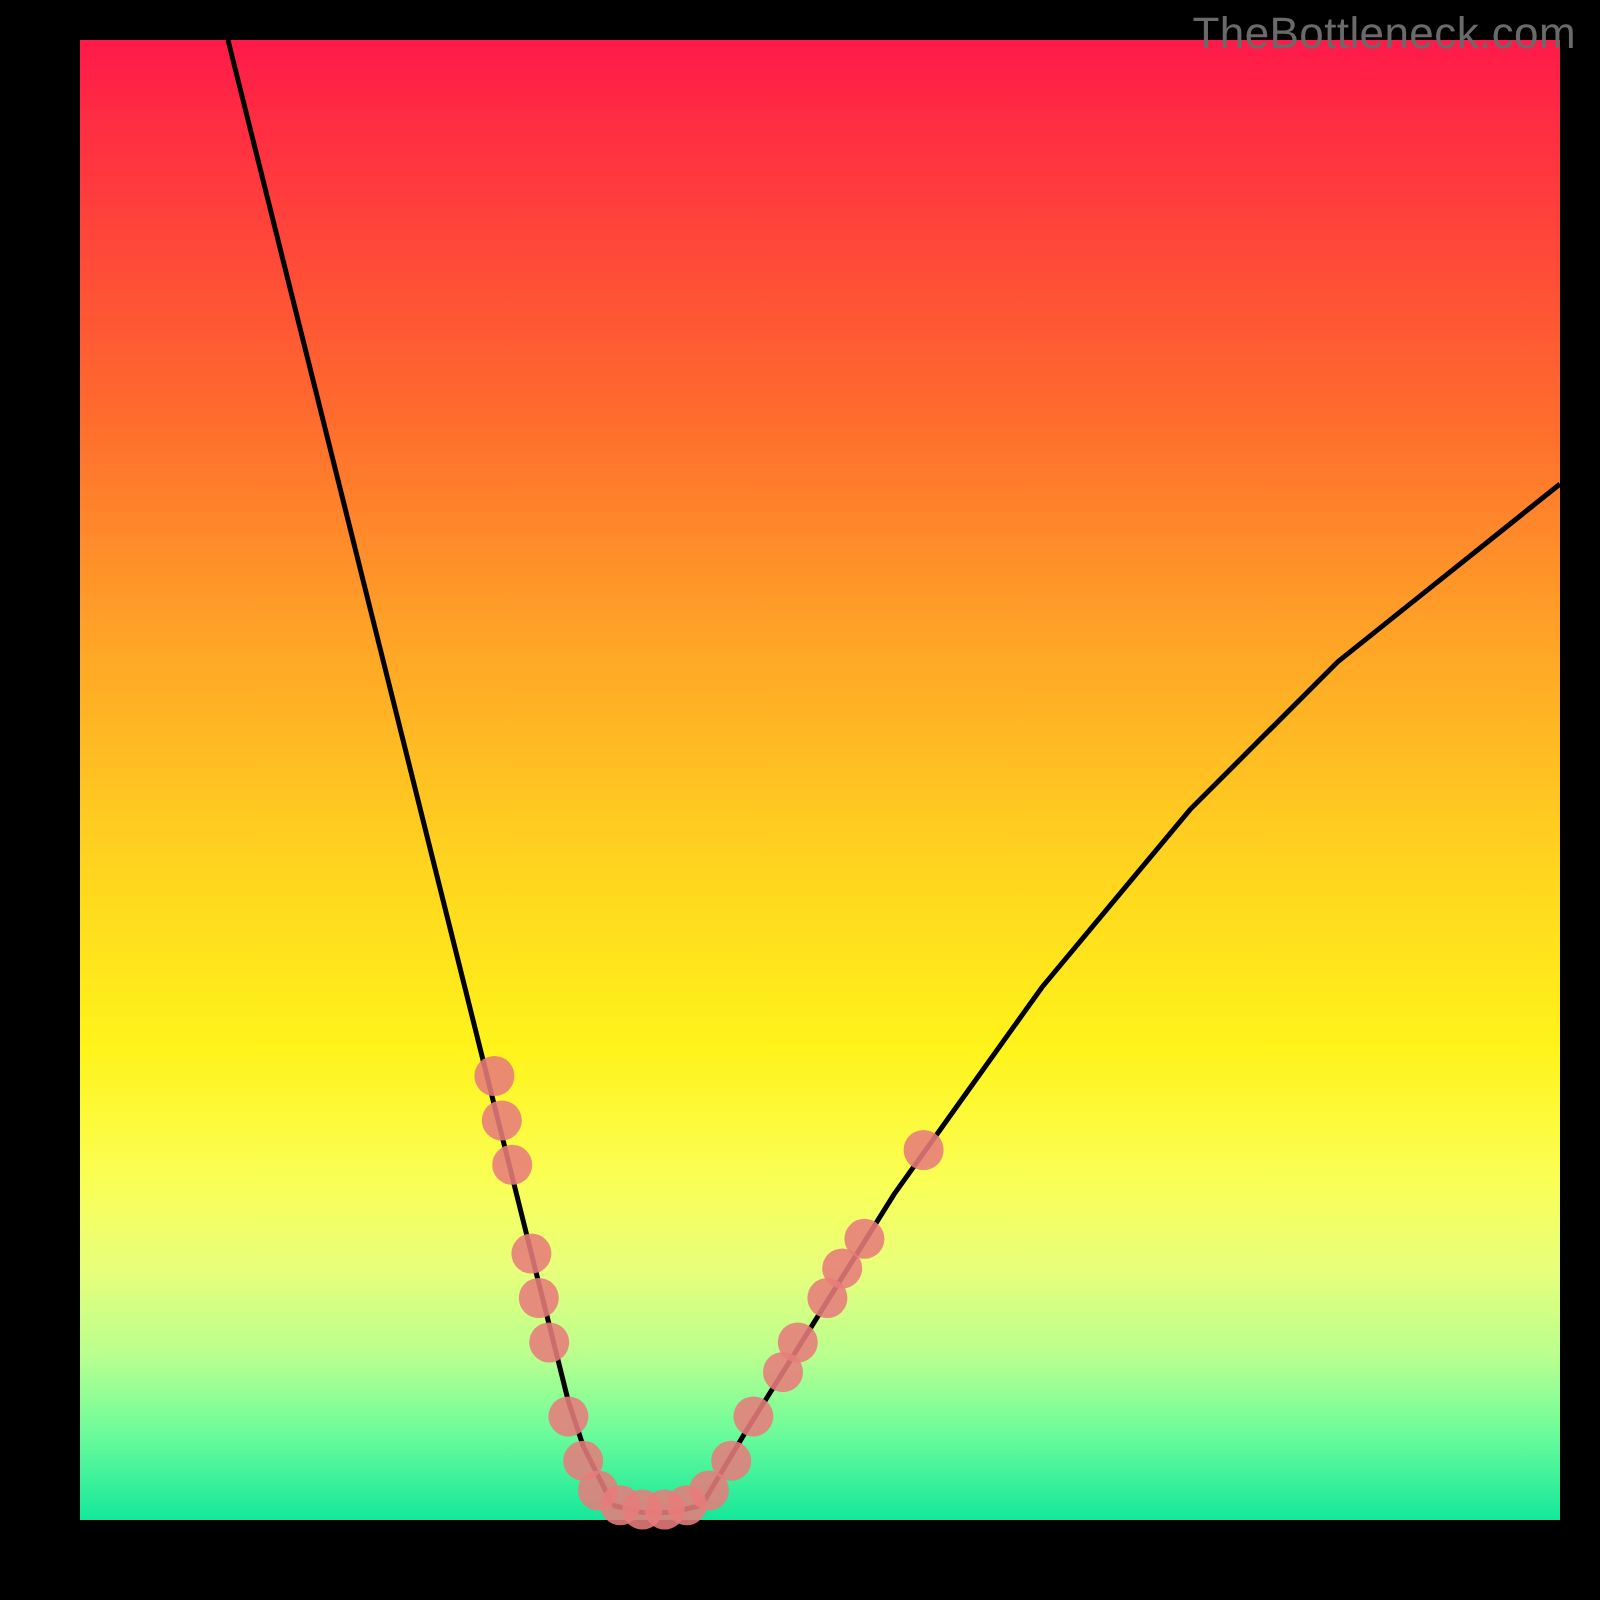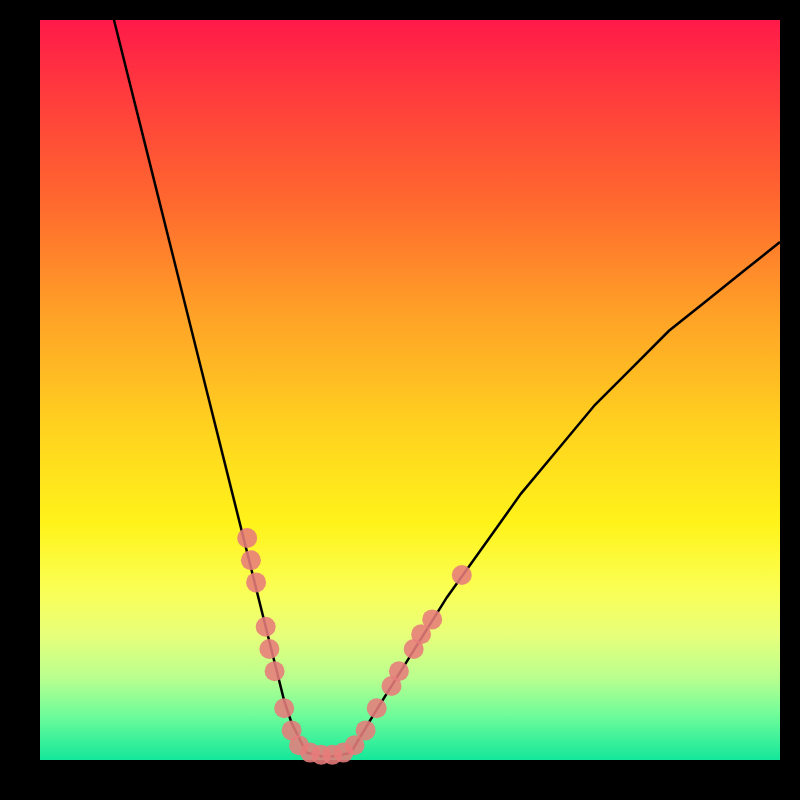--- a/index.html
+++ b/index.html
@@ -88,13 +88,14 @@
           <circle cx="336.7" cy="688.2" r="10" class="marker"></circle>
           <circle cx="351.5" cy="666.0" r="10" class="marker"></circle>
           <circle cx="358.9" cy="651.2" r="10" class="marker"></circle>
           <circle cx="373.7" cy="629.0" r="10" class="marker"></circle>
           <circle cx="381.1" cy="614.2" r="10" class="marker"></circle>
           <circle cx="392.2" cy="599.4" r="10" class="marker"></circle>
           <circle cx="421.8" cy="555.0" r="10" class="marker"></circle>
         </g>
     </svg>
   </div>
+  <div class="watermark">TheBottleneck.com</div>
 </div>
 
 </body></html>

